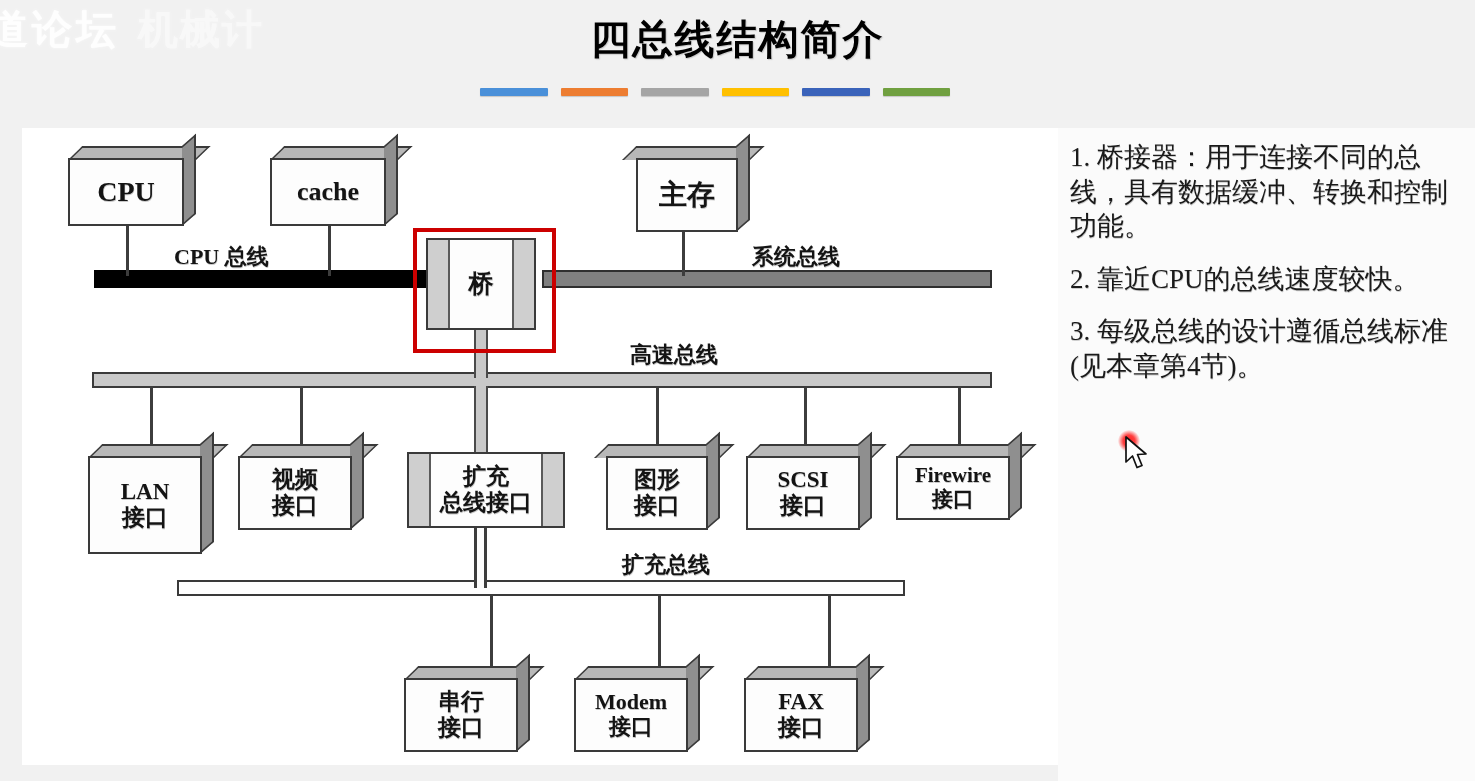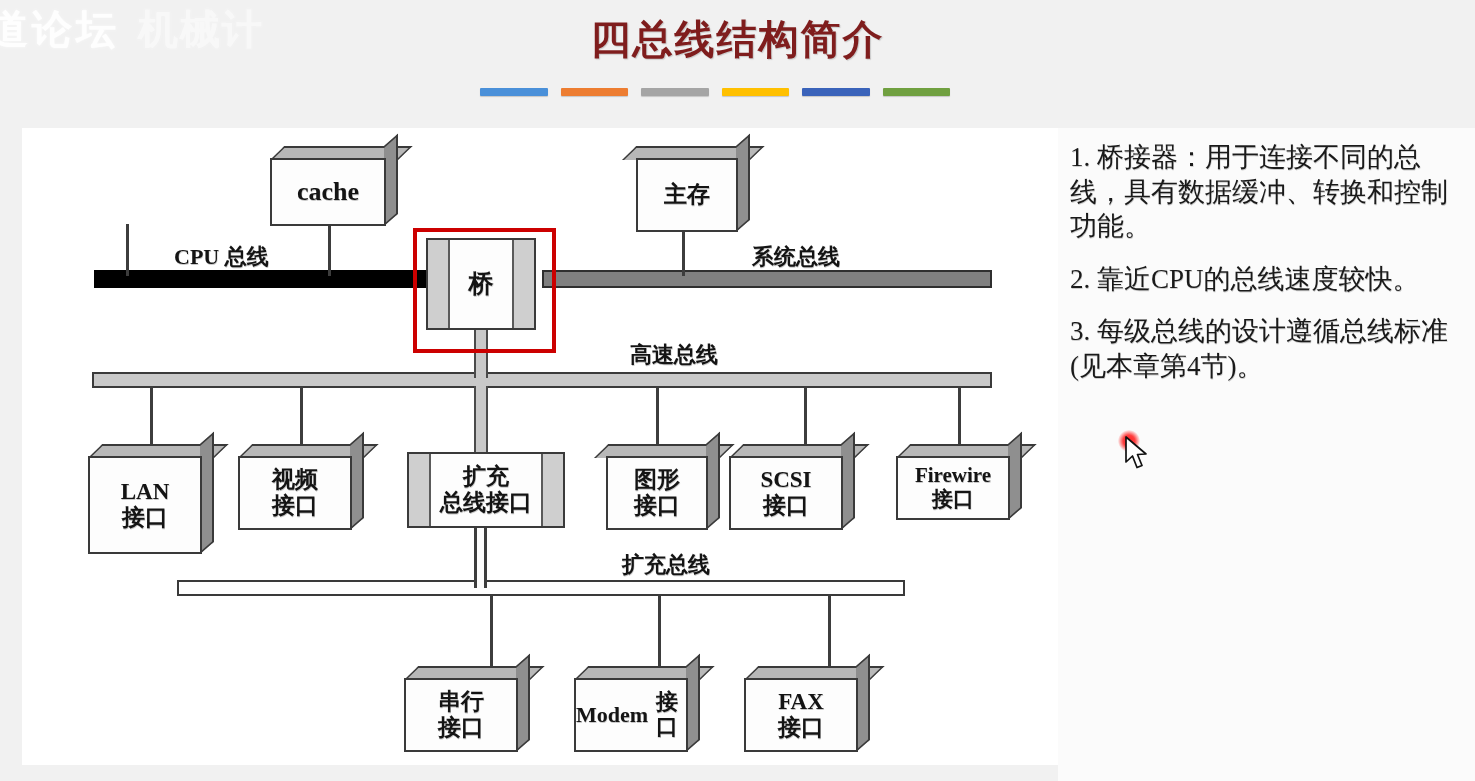--- a/index.html
+++ b/index.html
@@ -20,21 +20,21 @@
   #wm-topleft .ghost{opacity:.55;margin-left:18px;letter-spacing:2px;}
   #wm-bottomright{
     position:absolute;right:14px;bottom:14px;
     font-size:25px;color:#b9b9b9;
     font-family:"Liberation Sans","DejaVu Sans",sans-serif;
     white-space:nowrap;letter-spacing:1px;
   }
   
   #slide-title{
     position:absolute;left:0;top:12px;width:1475px;text-align:center;
-    font-size:40px;color:#7f1d1d;font-weight:700;letter-spacing:2px;
+    font-size:40px;color:#000000;font-weight:700;letter-spacing:2px;
     font-family:"Liberation Serif","DejaVu Serif",serif;
     text-shadow:1px 1px 1px rgba(150,150,150,.45);
   }
   #title-rule{
     position:absolute;left:480px;top:88px;width:470px;
     display:flex;gap:13px;
   }
   #title-rule .seg{height:8px;flex:1;border-radius:1px;
     box-shadow:0 1px 1px rgba(0,0,0,.18);}
   
@@ -189,33 +189,40 @@
 
   <div class="lead-pair" style="left:452px;top:398px;height:62px;"></div>
 
   <div class="bus bus-expansion" style="left:155px;top:452px;width:728px;height:16px;"></div>
   <div class="bus-label" style="left:600px;top:422px;">扩充总线</div>
 
   <div class="lead" style="left:468px;top:466px;height:74px;"></div>
   <div class="lead" style="left:636px;top:466px;height:74px;"></div>
   <div class="lead" style="left:806px;top:466px;height:74px;"></div>
 
+  <div class="box3d" style="left:46px;top:18px;width:128px;height:80px;">
+    <div class="top"></div>
+    <div class="side"></div>
+    <div class="face" style="font-size:28px;">
+      <span>CPU</span>
+    </div>
+  </div>
 
   <div class="box3d" style="left:248px;top:18px;width:128px;height:80px;">
     <div class="top"></div>
     <div class="side"></div>
     <div class="face" style="font-size:26px;">
       <span>cache</span>
     </div>
   </div>
 
   <div class="box3d" style="left:600px;top:18px;width:128px;height:86px;">
     <div class="top"></div>
     <div class="side"></div>
-    <div class="face" style="font-size:23px;margin-left:14px;">
+    <div class="face" style="font-size:28px;margin-left:14px;">
       <span>主存</span>
     </div>
   </div>
 
   <div class="box3d" style="left:66px;top:316px;width:126px;height:110px;">
     <div class="top"></div>
     <div class="side"></div>
     <div class="face" style="font-size:23px;flex-direction:column;">
       <span>LAN</span>
       <span>接口</span>
@@ -233,21 +240,21 @@
 
   <div class="box3d" style="left:572px;top:316px;width:126px;height:86px;">
     <div class="top"></div>
     <div class="side"></div>
     <div class="face" style="font-size:23px;flex-direction:column;margin-left:12px;">
       <span>图形</span>
       <span>接口</span>
     </div>
   </div>
 
-  <div class="box3d" style="left:707px;top:316px;width:126px;height:86px;">
+  <div class="box3d" style="left:724px;top:316px;width:126px;height:86px;">
     <div class="top"></div>
     <div class="side"></div>
     <div class="face" style="font-size:23px;flex-direction:column;">
       <span>SCSI</span>
       <span>接口</span>
     </div>
   </div>
 
   <div class="box3d" style="left:874px;top:316px;width:126px;height:76px;">
     <div class="top"></div>
@@ -263,21 +270,21 @@
     <div class="side"></div>
     <div class="face" style="font-size:23px;flex-direction:column;">
       <span>串行</span>
       <span>接口</span>
     </div>
   </div>
 
   <div class="box3d" style="left:552px;top:538px;width:126px;height:86px;">
     <div class="top"></div>
     <div class="side"></div>
-    <div class="face" style="font-size:22px;flex-direction:row;">
+    <div class="face" style="font-size:22px;flex-direction:column;">
       <span>Modem</span>
       <span>接口</span>
     </div>
   </div>
 
   <div class="box3d" style="left:722px;top:538px;width:126px;height:86px;">
     <div class="top"></div>
     <div class="side"></div>
     <div class="face" style="font-size:23px;flex-direction:column;">
       <span>FAX</span>

